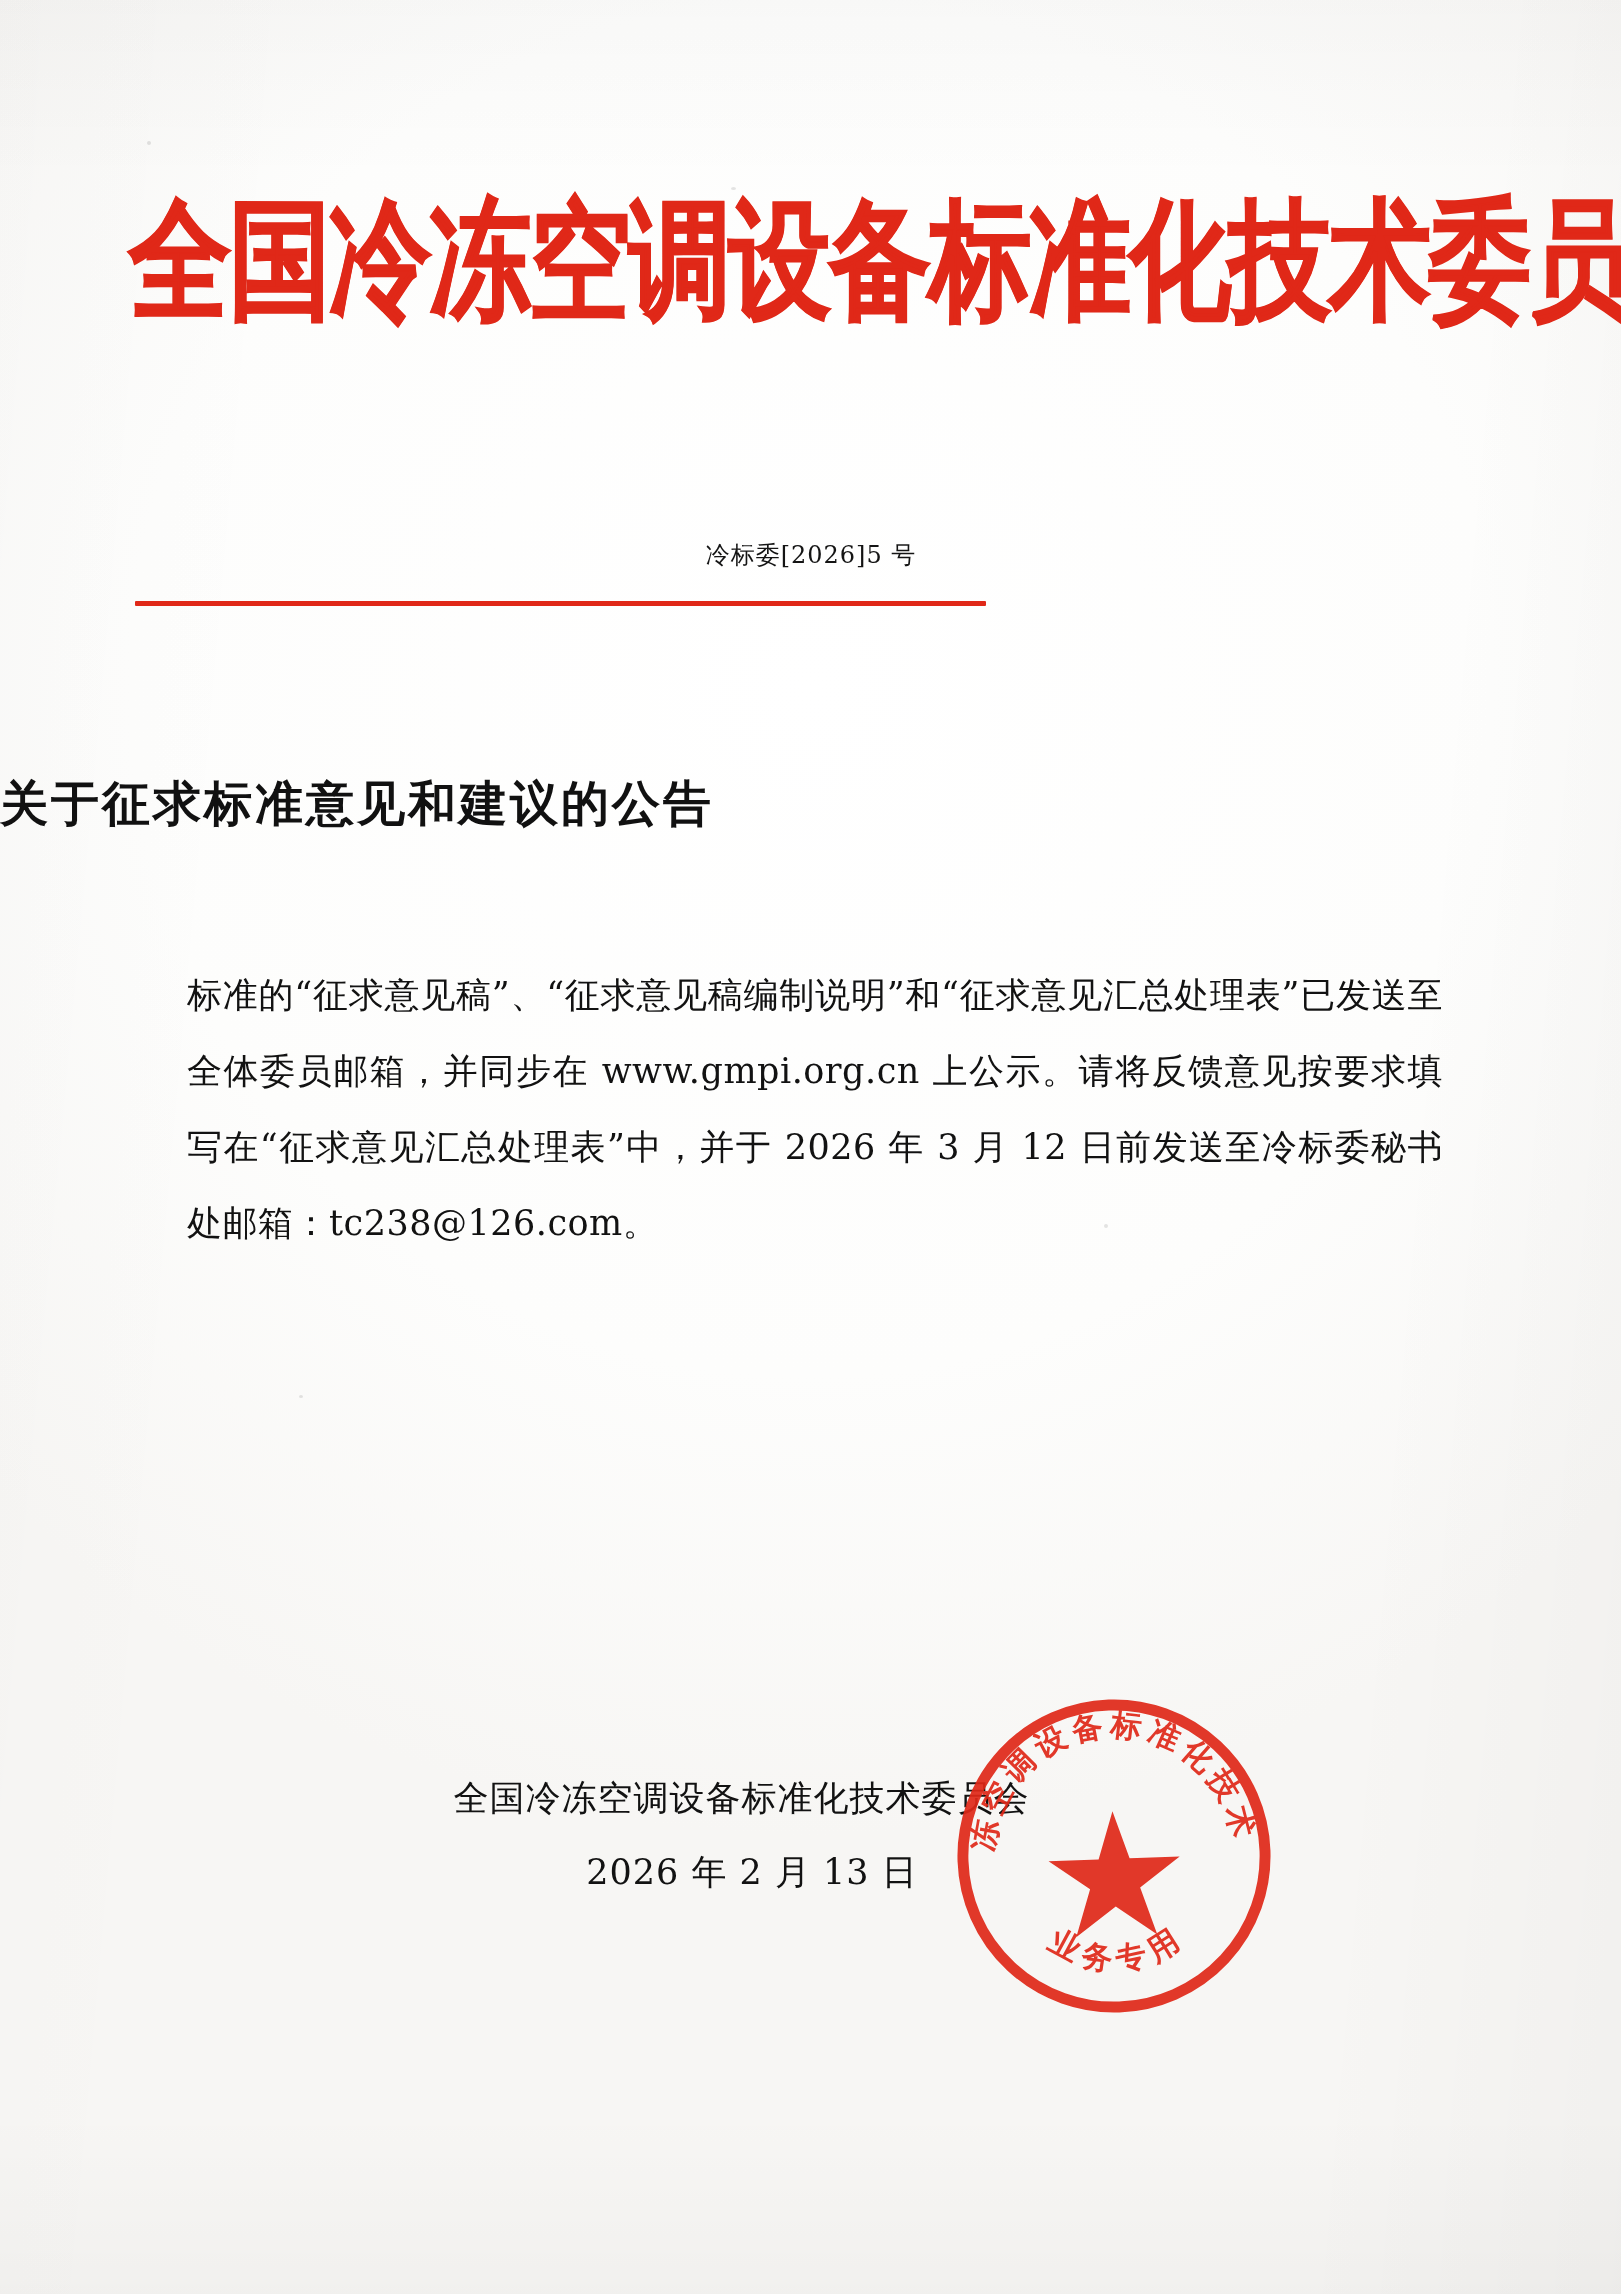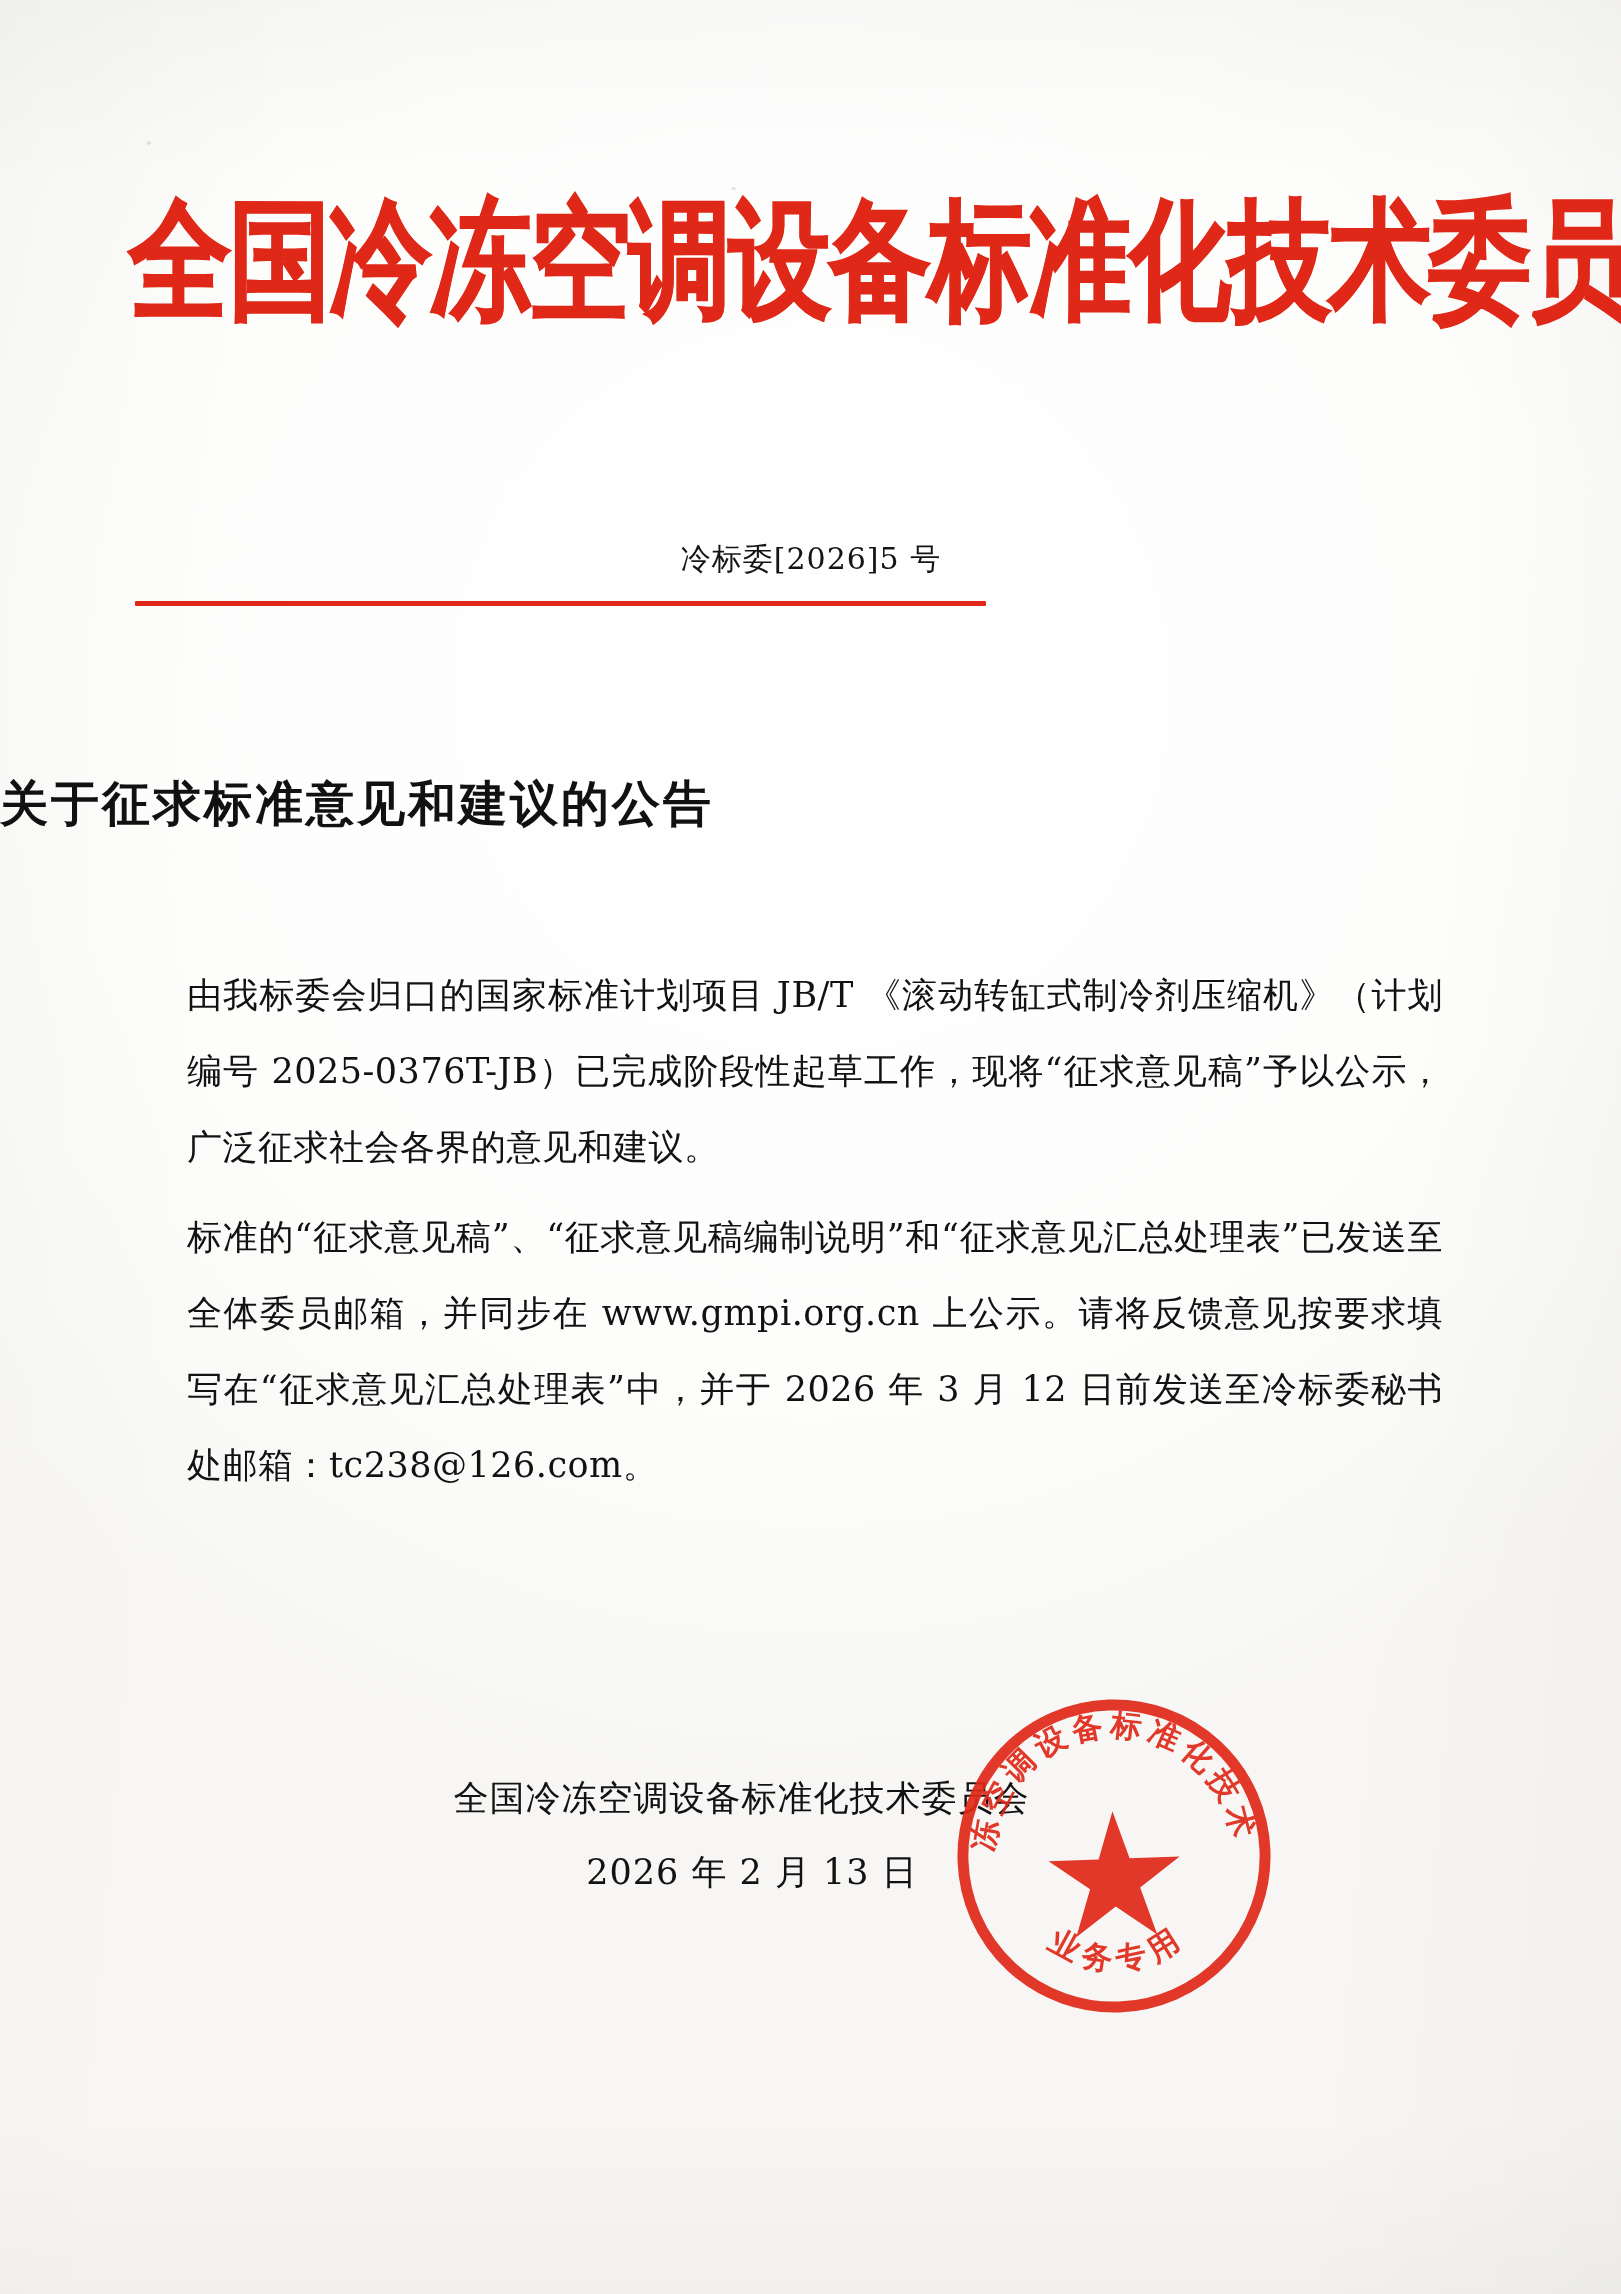--- a/index.html
+++ b/index.html
@@ -65,21 +65,21 @@
   }
 
   
   .doc-number {
     position: absolute;
     left: 0;
     top: 539px;
     width: 1622px;
     text-align: center;
     font-family: "DejaVu Serif", "Liberation Serif", serif;
-    font-size: 30px;
+    font-size: 24px;
     color: #141414;
     letter-spacing: 1px;
   }
 
   
   .red-rule {
     position: absolute;
     left: 135px;
     top: 601px;
     width: 851px;
@@ -177,21 +177,20 @@
       <span class="masthead-text">全国冷冻空调设备标准化技术委员会文件</span>
     </div>
 
     <div class="doc-number">冷标委[2026]5 号</div>
 
     <div class="red-rule"></div>
 
     <div class="doc-heading">关于征求标准意见和建议的公告</div>
 
     <div class="body-block">
-      <p class="para">由我标委会归口的国家标准计划项目 JB/T 《滚动转缸式制冷剂压缩机》（计划编号 2025-0376T-JB）已完成阶段性起草工作，现将“征求意见稿”予以公示，广泛征求社会各界的意见和建议。</p>
       <p class="para">标准的“征求意见稿”、“征求意见稿编制说明”和“征求意见汇总处理表”已发送至全体委员邮箱，并同步在 www.gmpi.org.cn 上公示。请将反馈意见按要求填写在“征求意见汇总处理表”中，并于 2026 年 3 月 12 日前发送至冷标委秘书处邮箱：tc238@126.com。</p>
     </div>
 
     <div class="signature">
       <div class="sign-line">全国冷冻空调设备标准化技术委员会</div>
       <div class="sign-line sign-date">2026 年 2 月 13 日</div>
     </div>
 
     <div class="seal">
       <svg viewBox="0 0 330 330" xmlns="http://www.w3.org/2000/svg">

